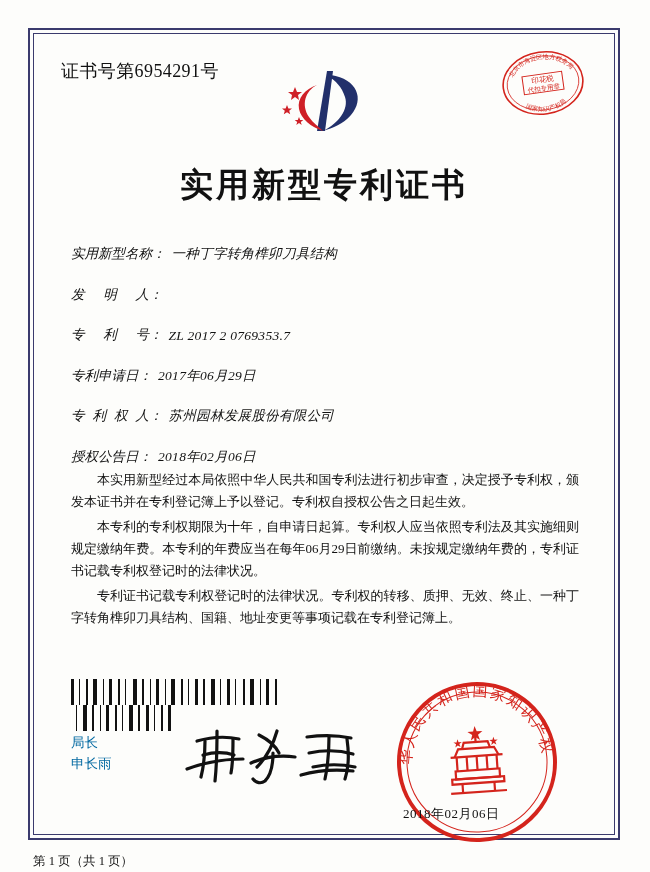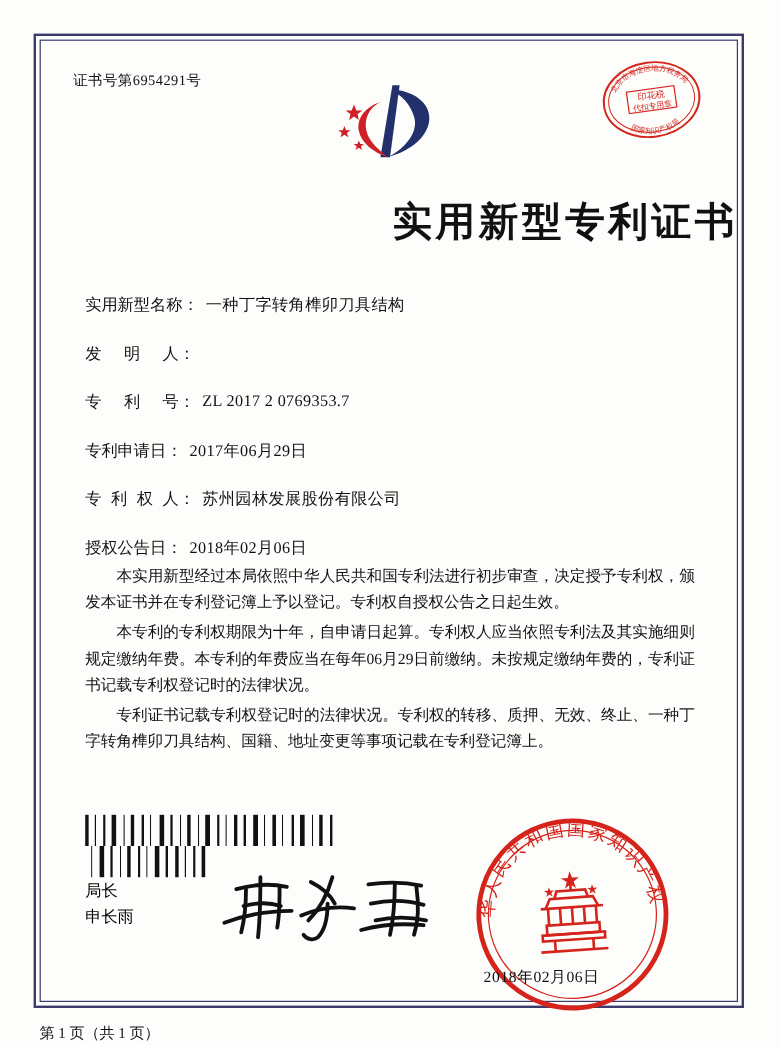--- a/index.html
+++ b/index.html
@@ -39,21 +39,21 @@
   .content {
     position: absolute;
     left: 33px; top: 33px;
     width: 582px; height: 802px;
   }
 
   
   .cert-no {
     position: absolute;
     left: 28px; top: 26px;
-    font-size: 12px;
+    font-size: 18px;
     letter-spacing: 0.4px;
     color: #111;
   }
 
   
   .logo {
     position: absolute;
     left: 232px; top: 32px;
     width: 120px; height: 72px;
   }
@@ -63,40 +63,41 @@
     position: absolute;
     right: 26px; top: 12px;
     width: 92px; height: 76px;
   }
 
   
   .title {
     position: absolute;
     left: 0; top: 130px;
     width: 582px;
-    text-align: right;
+    text-align: center;
     font-size: 33px;
     font-weight: bold;
     letter-spacing: 3px;
     color: #111;
     font-family: "DejaVu Serif", "Liberation Serif", serif;
   }
 
   
   .fields {
     position: absolute;
     left: 38px; top: 212px;
     width: 520px;
   }
   .field-row {
     display: flex;
-    align-items: flex-start;
+    align-items: flex-end;
     margin-bottom: 22.5px;
     font-size: 13.5px;
     color: #111;
+    font-style: italic;
   }
   .field-label {
     white-space: nowrap;
   }
   .field-label.spread {
     display: inline-block;
     width: 78px;
     text-align: justify;
     text-align-last: justify;
   }
@@ -134,21 +135,21 @@
     background: #111;
     vertical-align: top;
   }
 
   
   .director {
     position: absolute;
     left: 38px; top: 700px;
     font-size: 13.5px;
     line-height: 1.55;
-    color: #000000;
+    color: #0369a1;
   }
   .signature {
     position: absolute;
     left: 148px; top: 690px;
     width: 210px; height: 66px;
   }
 
   
   .seal {
     position: absolute;

